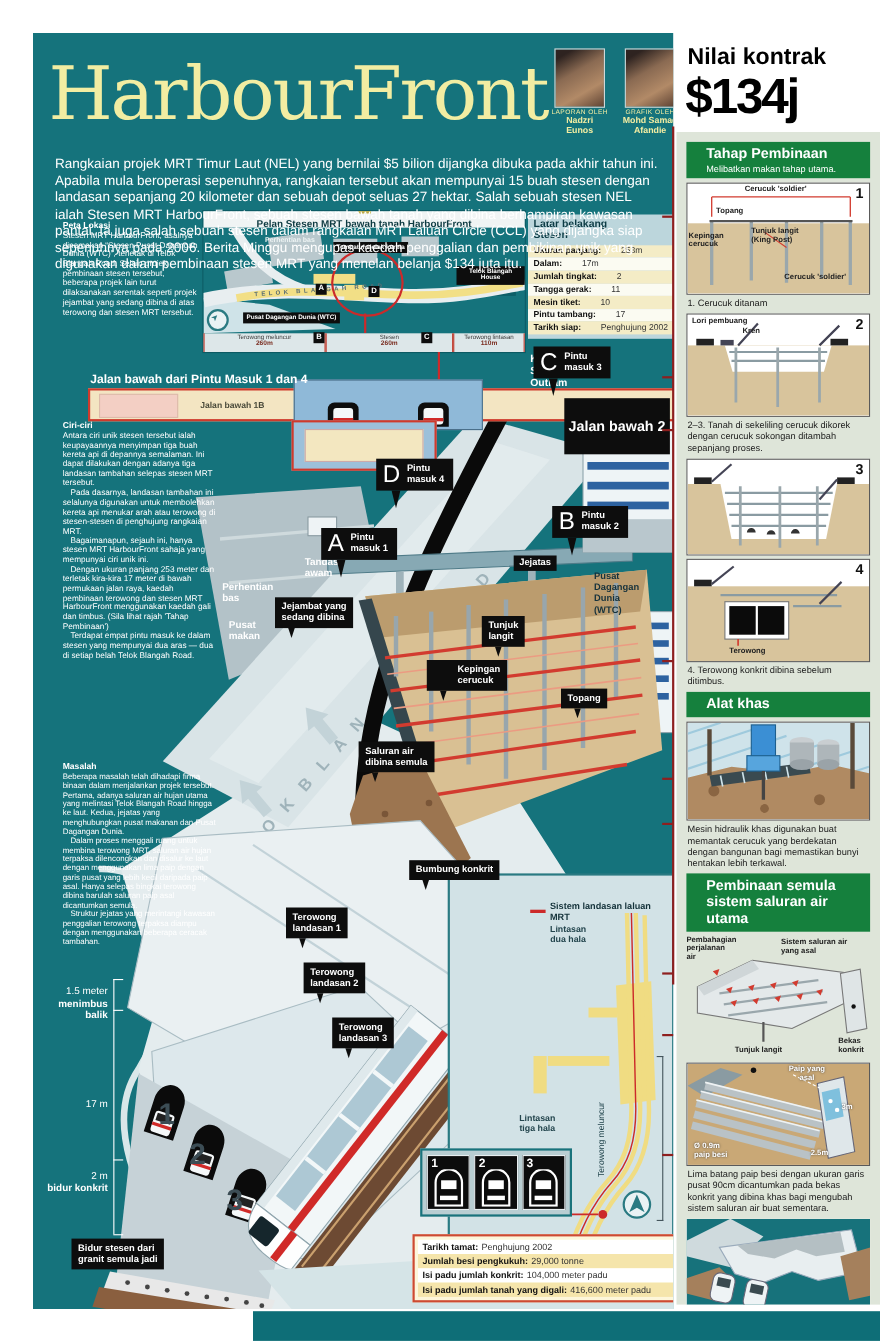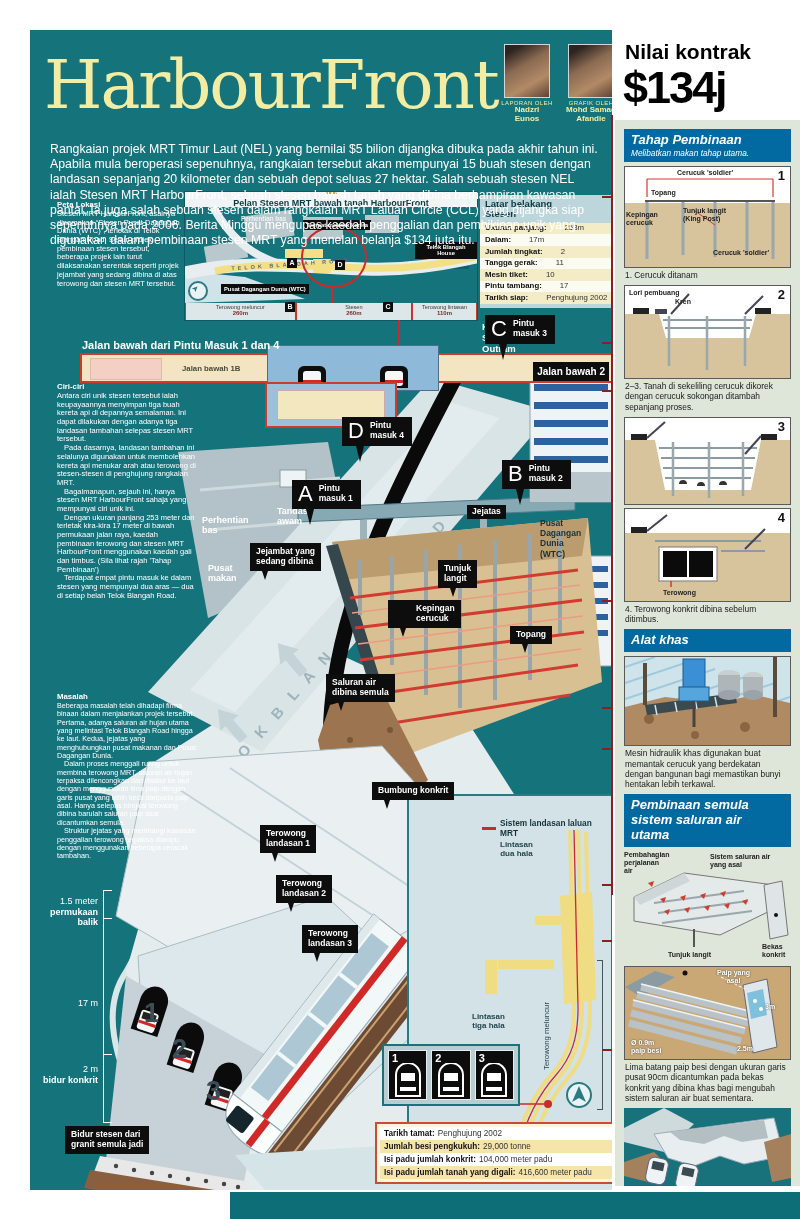--- a/index.html
+++ b/index.html
@@ -61,21 +61,21 @@
   
   #xsec-title{position:absolute;left:52px;top:309px;font-size:11px;font-weight:bold;color:#fff;z-index:26;}
   #xsec-band{position:absolute;left:50px;top:323px;width:535px;height:30px;background:#f3e5c2;
              border:2px solid #cf3a2c;z-index:24;box-sizing:border-box;}
   #xsec-band .lobby{position:absolute;left:8px;top:3px;width:70px;height:20px;background:#f3cfc4;border:1px solid #dba;}
   #xsec-band .lab1b{position:absolute;left:100px;top:9px;font-size:7.8px;font-weight:bold;color:#4a4a3a;}
   #xsec-band .blue{position:absolute;left:185px;top:-10px;width:170px;height:44px;background:#8fb9d8;border:1px solid #4a6f8a;}
   #xsec-band .portal{position:absolute;bottom:2px;width:28px;height:22px;background:#0d0d0d;border-radius:6px 6px 0 0;}
   #xsec-band .portal .tr{position:absolute;left:5px;top:5px;width:18px;height:15px;background:#f4f8f9;border-radius:3px;}
   #xsec-band .portal .tr::after{content:"";position:absolute;left:0;top:9px;width:18px;height:2.5px;background:#d02a28;}
-  #xsec-band .lab2{position:absolute;right:4px;top:7px;background:#0d0d0d;color:#fff;font-size:10px;font-weight:bold;padding:4px 4px;}
+  #xsec-band .lab2{position:absolute;right:4px;top:7px;background:#0d0d0d;color:#fff;font-size:13px;font-weight:bold;padding:18px 4px;}
   #xsec-lower{position:absolute;left:235px;top:352px;width:132px;height:46px;background:#9cc0da;
               border:2px solid #cf3a2c;z-index:24;box-sizing:border-box;}
   #xsec-lower .in{position:absolute;left:10px;top:6px;right:10px;bottom:6px;background:#f3e7c0;border:1px solid #caa;}
   #map-leader{position:absolute;left:368px;top:290px;width:2px;height:34px;background:#cc2a2a;z-index:23;}
 
   
   .callout{position:absolute;background:#0d0d0d;color:#fff;font-size:8.5px;font-weight:bold;line-height:1.15;
            padding:4px 6px;z-index:30;white-space:pre-line;}
   .callout.tail::after{content:"";position:absolute;left:12px;top:100%;border:6px solid transparent;
            border-top:9px solid #0d0d0d;border-left-width:3px;border-right-width:3px;}
@@ -121,21 +121,21 @@
   #stats .row:nth-child(even){background:#f5e5ab;}
   #stats .l{font-weight:bold;color:#111;white-space:nowrap;}
   #stats .v{color:#333;}
 
   
   #nilai{position:absolute;left:615px;top:30px;width:185px;height:88px;background:#fff;z-index:10;}
   #nilai .t1{font-size:21px;font-weight:bold;color:#000;margin:10px 0 0 10px;}
   #nilai .t2{font-size:45px;font-weight:bold;color:#000;margin:-2px 0 0 8px;letter-spacing:-2px;}
   #sidebar-panel{position:absolute;left:615px;top:120px;width:185px;height:1066px;background:#dee5d9;
                  padding:6px 9px;box-sizing:border-box;overflow:hidden;z-index:10;}
-  .sec-head{background:#0369a1;color:#fff;padding:4px 7px;margin:3px 0 4px;font-style:italic;}
+  .sec-head{background:#15803d;color:#fff;padding:4px 18px;margin:3px 0 4px;}
   .sec-head .t{font-size:13px;font-weight:bold;line-height:1.15;white-space:pre-line;}
   .sec-head .s{font-size:8.3px;}
   .fig{background:#fff;border:1px solid #5a5a5a;position:relative;margin:3px 0 2px;overflow:hidden;}
   .fig .num{position:absolute;right:5px;top:1px;font-size:13px;font-weight:bold;color:#111;z-index:3;}
   .figlab{position:absolute;font-size:7px;color:#222;line-height:1.1;z-index:3;white-space:pre-line;font-weight:bold;}
   .figlab.wh{color:#fff;text-shadow:0 0 2px #333;}
   .caption{font-size:8.4px;color:#1a1a1a;line-height:1.22;margin:1px 1px 5px;white-space:pre-line;}
 
   
   .redline-v{position:absolute;left:611px;top:115px;width:2px;height:780px;background:#8e1f1f;z-index:50;}
@@ -446,21 +446,21 @@
       <span class="letter">B</span>
         <span class="lab">Pintu
 masuk 2</span>
     </div>
 
     <div class="callout" style="left:437px;top:475px;padding:2px 5px;">Jejatas</div>
     <div class="bldglabel" style="left:510px;top:488px;">Pusat
 Dagangan
 Dunia
 (WTC)</div>
-    <div class="plainlabel" style="left:172px;top:485px;">Perhentian
+    <div class="plainlabel" style="left:172px;top:498px;">Perhentian
 bas</div>
     <div class="plainlabel" style="left:247px;top:476px;">Tandas
 awam</div>
     <div class="plainlabel" style="left:178px;top:533px;">Pusat
 makan</div>
     <div class="callout tail" style="left:220px;top:513px;">Jejambat yang
 sedang dibina</div>
     <div class="callout tail" style="left:408px;top:530px;">Tunjuk
 langit</div>
     <div class="callout tail" style="left:358px;top:570px;padding-left:28px;">Kepingan
@@ -472,21 +472,21 @@
     <div class="callout tail" style="left:230px;top:795px;">Terowong
 landasan 1</div>
     <div class="callout tail" style="left:246px;top:845px;">Terowong
 landasan 2</div>
     <div class="callout tail" style="left:272px;top:895px;">Terowong
 landasan 3</div>
     <div class="callout" style="left:35px;top:1096px;">Bidur stesen dari
 granit semula jadi</div>
 
     <div class="measure" style="top:856px;">
-      <span>1.5 meter</span><b class="pre">permukaan
+      <span>1.5 meter</span><b class="pre">menimbus
 balik</b>
     </div>
     <div class="measure" style="top:968px;">17 m</div>
     <div class="measure" style="top:1024px;">
       <span>2 m</span><b class="pre">bidur konkrit</b>
     </div>
     <div id="mbracket"></div>
     <div class="mtick" style="top:860px;"></div>
       <div class="mtick" style="top:888px;"></div>
     <div class="mtick" style="top:1024px;"></div>

